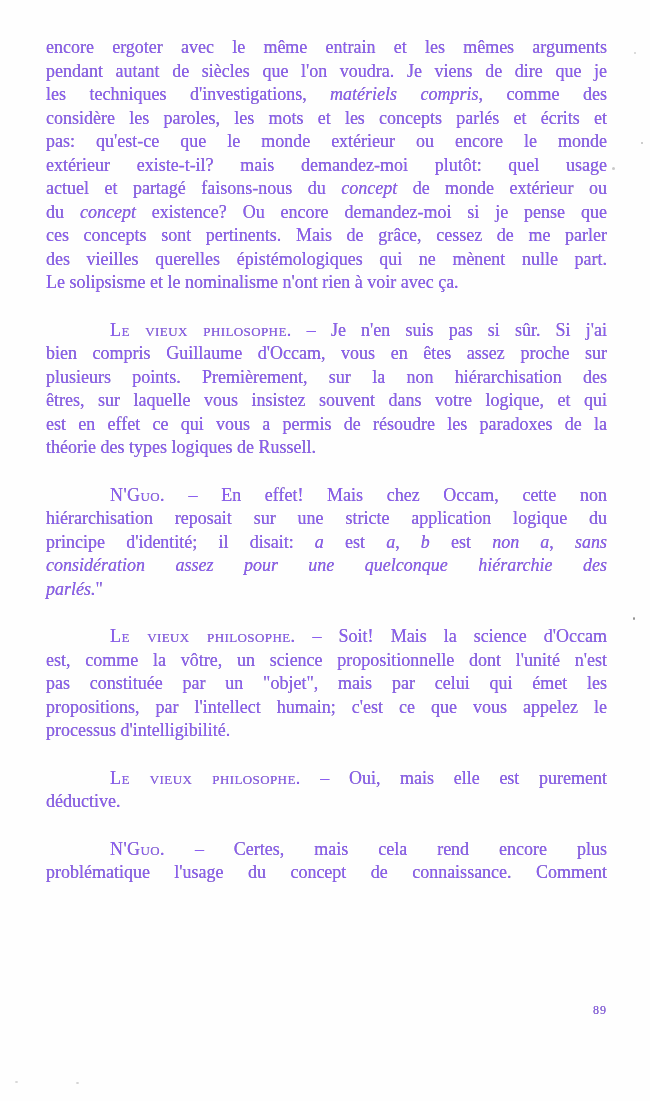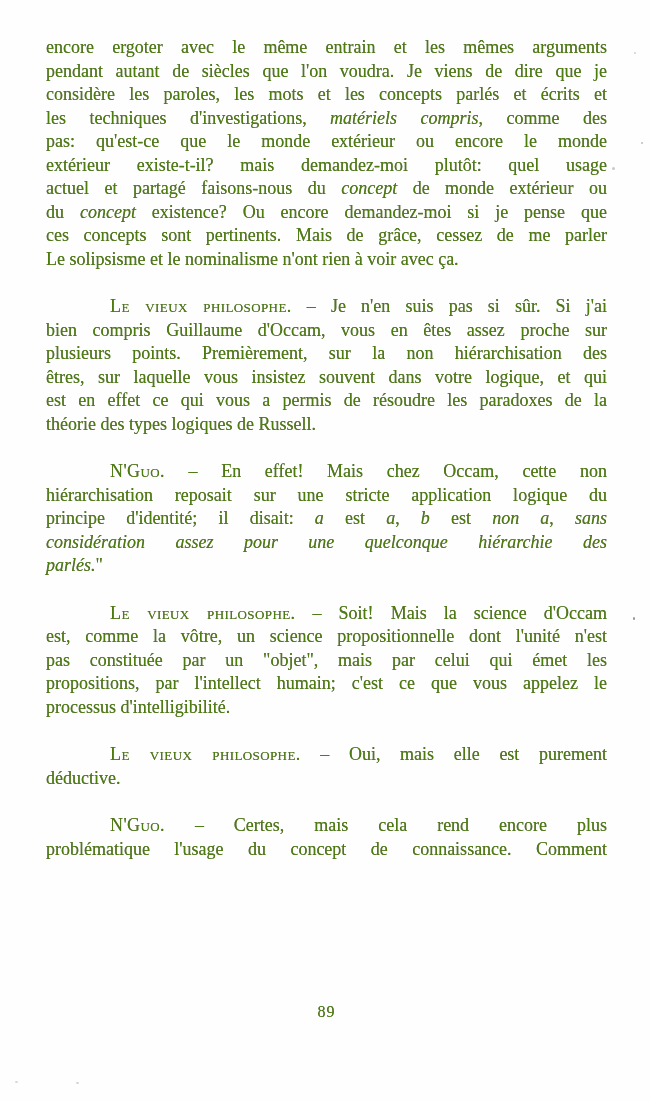--- a/index.html
+++ b/index.html
@@ -7,21 +7,21 @@
     padding: 0;
     background: #ffffff;
   }
   .scan-page {
     position: relative;
     width: 650px;
     height: 1101px;
     background: #fefefe;
     overflow: hidden;
     font-family: "Liberation Serif", "DejaVu Serif", serif;
-    color: #4d7c0f;
+    color: #8b5cf6;
     text-decoration: underline;
   }
   .text-block {
     position: absolute;
     left: 46px;
     top: 36px;
     width: 561px;
   }
   .paragraph {
     margin: 0 0 24px 0;
@@ -45,22 +45,22 @@
     letter-spacing: 0.4px;
   }
   .it {
     font-style: italic;
   }
   .page-number {
     position: absolute;
     left: 46px;
     top: 1003px;
     width: 561px;
-    text-align: center;
-    font-size: 16px;
+    text-align: right;
+    font-size: 12px;
     letter-spacing: 1px;
     text-shadow: 0 0 0.4px rgba(20,18,16,0.55);
   }
   .speck {
     position: absolute;
     border-radius: 50%;
   }
   .speck.s1 { left: 612px; top: 167px; width: 3px; height: 3px; background: #c9c9c9; }
   .speck.s2 { left: 641px; top: 142px; width: 2px; height: 2px; background: #bdbdbd; }
   .speck.s3 { left: 633px; top: 617px; width: 2px; height: 3px; background: #8f8f8f; }
@@ -69,27 +69,28 @@
   .speck.s6 { left: 634px; top: 52px;  width: 2px; height: 2px; background: #cfcfcf; }
 </style>
 </head>
 <body>
 
 <div class="scan-page">
   <div class="text-block" id="text-block">
       <div class="paragraph">
         <div class="line"><span>encore ergoter avec le même entrain et les mêmes arguments</span></div>
         <div class="line"><span>pendant autant de siècles que l'on voudra. Je viens de dire que je</span></div>
+        <div class="line"><span>les techniques d'investigations, </span><span class="it">matériels compris</span><span>, comme des</span></div>
         <div class="line"><span>considère les paroles, les mots et les concepts parlés et écrits et</span></div>
-        <div class="line"><span>les techniques d'investigations, </span><span class="it">matériels compris</span><span>, comme des</span></div>
         <div class="line"><span>pas: qu'est-ce que le monde extérieur ou encore le monde</span></div>
         <div class="line"><span>extérieur existe-t-il? mais demandez-moi plutôt: quel usage</span></div>
         <div class="line"><span>actuel et partagé faisons-nous du </span><span class="it">concept</span><span> de monde extérieur ou</span></div>
         <div class="line"><span>du </span><span class="it">concept</span><span> existence? Ou encore demandez-moi si je pense que</span></div>
         <div class="line"><span>ces concepts sont pertinents. Mais de grâce, cessez de me parler</span></div>
+        <div class="line"><span>des vieilles querelles épistémologiques qui ne mènent nulle part.</span></div>
         <div class="line last"><span>Le solipsisme et le nominalisme n'ont rien à voir avec ça.</span></div>
       </div>
       <div class="paragraph">
         <div class="line indent"><span class="sc">Le vieux philosophe.</span><span> – Je n'en suis pas si sûr. Si j'ai</span></div>
         <div class="line"><span>bien compris Guillaume d'Occam, vous en êtes assez proche sur</span></div>
         <div class="line"><span>plusieurs points. Premièrement, sur la non hiérarchisation des</span></div>
         <div class="line"><span>êtres, sur laquelle vous insistez souvent dans votre logique, et qui</span></div>
         <div class="line"><span>est en effet ce qui vous a permis de résoudre les paradoxes de la</span></div>
         <div class="line last"><span>théorie des types logiques de Russell.</span></div>
       </div>

